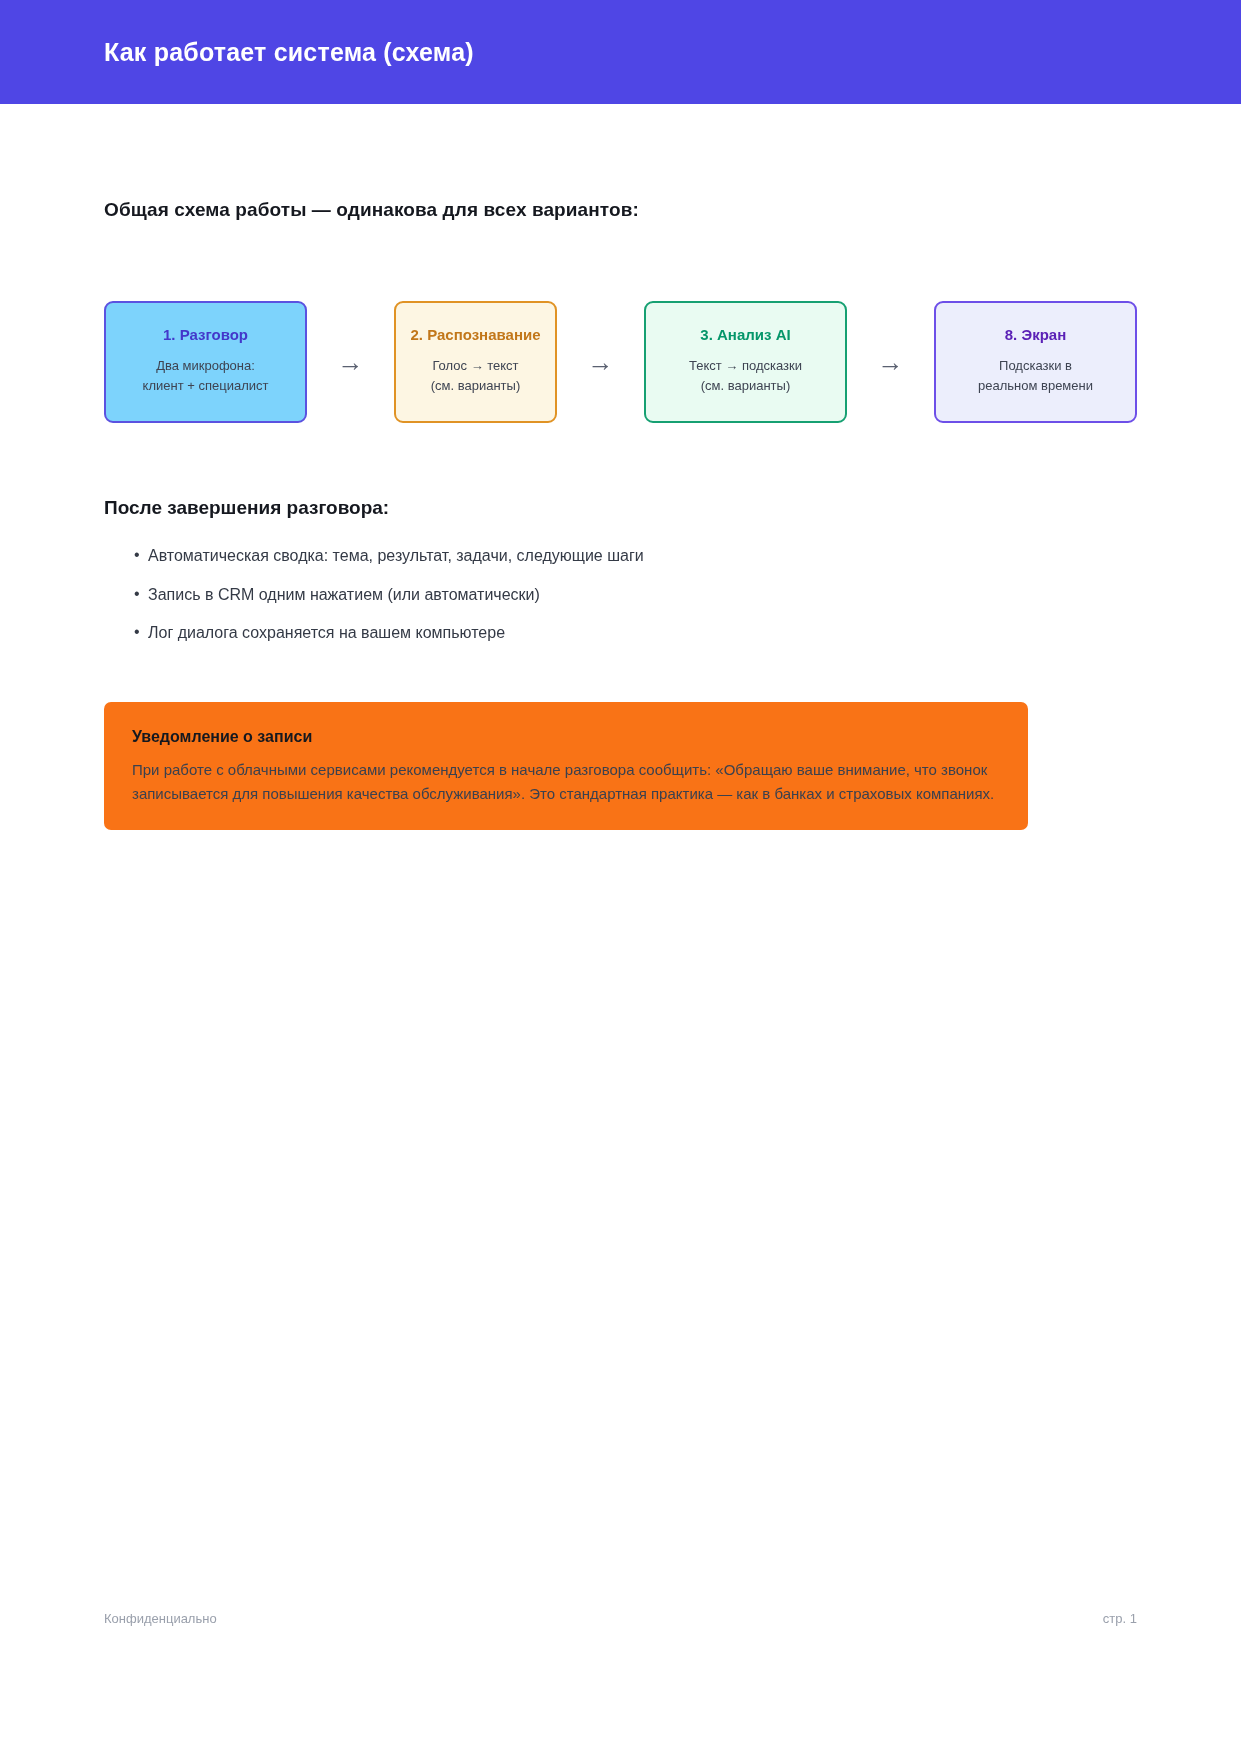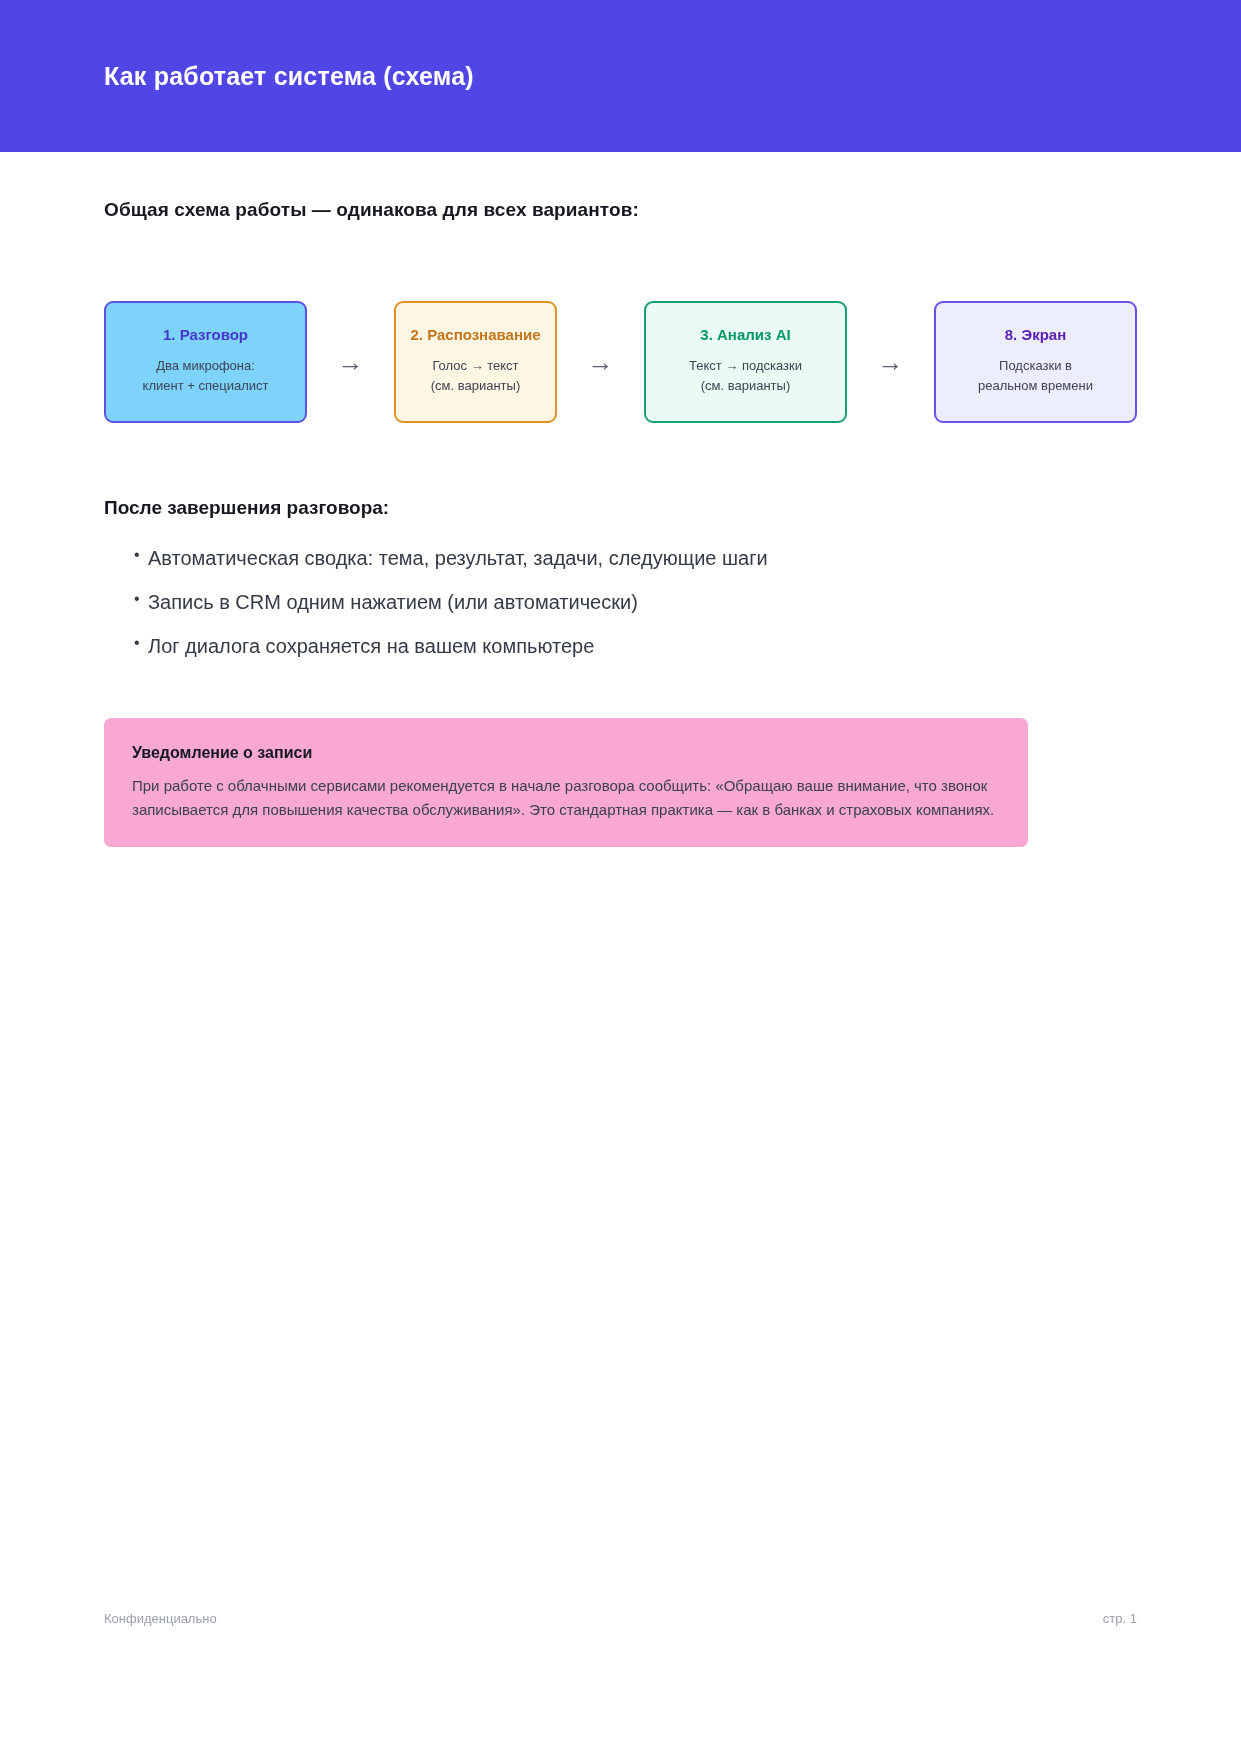--- a/index.html
+++ b/index.html
@@ -15,21 +15,21 @@
     position: relative;
     overflow: hidden;
   }
 
   
   .header-banner {
     position: absolute;
     top: 0;
     left: 0;
     width: 1241px;
-    height: 152px;
+    height: 104px;
     background: #4f46e5;
     display: flex;
     align-items: center;
   }
   .header-title {
     margin-left: 104px;
     color: #ffffff;
     font-size: 25px;
     font-weight: bold;
     letter-spacing: 0.2px;
@@ -117,38 +117,38 @@
     margin-top: 74px;
   }
   ul.bullets {
     list-style: none;
     margin: 26px 0 0 0;
     padding: 0;
   }
   ul.bullets li {
     position: relative;
     padding-left: 44px;
-    font-size: 20px;
+    font-size: 16px;
     color: #343a46;
     margin-bottom: 17px;
     line-height: 1.35;
   }
   ul.bullets li::before {
     content: "\2022";
     position: absolute;
     left: 30px;
     top: -1px;
     color: #343a46;
     font-size: 16px;
   }
 
   
   .notice {
     margin-top: 58px;
-    background: #f9a8d4;
+    background: #f97316;
     border-radius: 7px;
     padding: 26px 28px 24px;
     box-sizing: border-box;
     width: 924px;
   }
   .notice-title {
     font-size: 16px;
     font-weight: bold;
     color: #15181f;
     margin-bottom: 12px;

